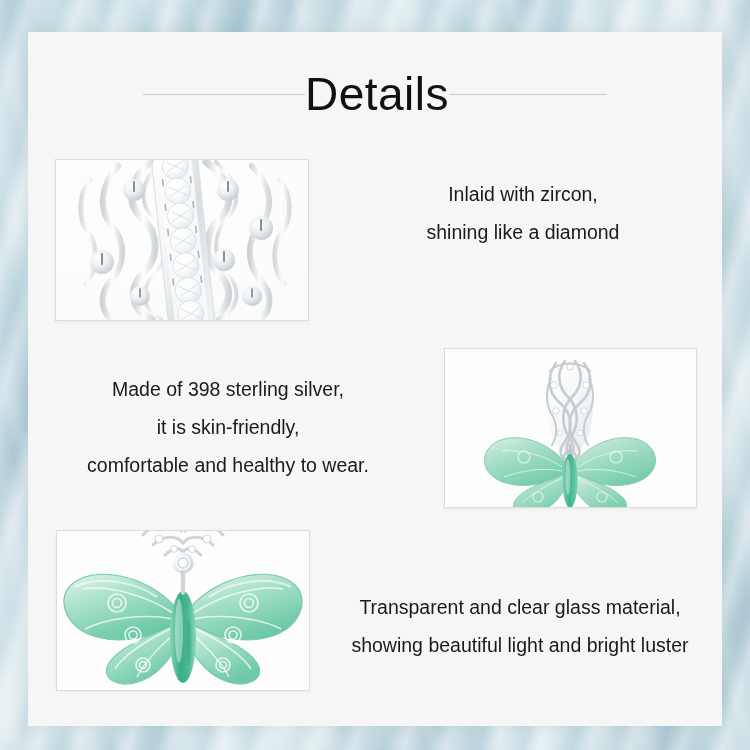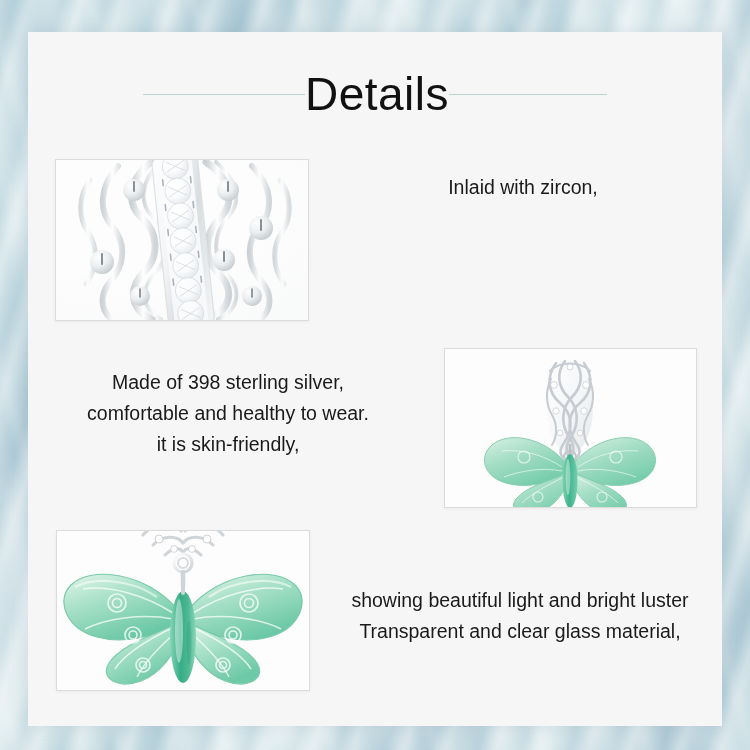--- a/index.html
+++ b/index.html
@@ -77,21 +77,21 @@
     border:1px solid #dcdcdc;
     box-shadow:0 1px 3px rgba(0,0,0,.05);
     overflow:hidden;
   }
   .photo svg{display:block;width:100%;height:100%;}
 
   .txt{
     position:absolute;color:#1a1a1a;font-size:19.5px;line-height:31px;
     text-align:center;white-space:nowrap;
   }
-  .txt div{display:block;}
+  .txt div{display:block;margin-top:7px;}
 
   
   #photo1{left:27px;top:127px;width:252px;height:160px;}
   #text1 {left:296px;top:140px;width:398px;}
 
   #photo2{left:416px;top:316px;width:251px;height:158px;}
   #text2 {left:2px;top:335px;width:396px;}
 
   #photo3{left:28px;top:498px;width:252px;height:159px;}
   #text3 {left:290px;top:553px;width:404px;}
@@ -217,20 +217,21 @@
             <path d="M84 129 l0 8" stroke="#6f777d" stroke-width="1.6" stroke-linecap="round"></path>
           </g>
         </g>
 
         <rect width="252" height="160" fill="url(#gem1)" opacity=".10"></rect>
       </svg>
     </div>
 
     <div class="txt" id="text1">
       <div>Inlaid with zircon,</div>
+      <div>shining like a diamond</div>
     </div>
 
     <div class="photo" id="photo2">
       <svg viewBox="0 0 251 158" preserveAspectRatio="xMidYMid slice">
         <defs>
           <linearGradient id="bailG" x1="0" y1="0" x2="1" y2="1">
             <stop offset="0" stop-color="#ffffff"></stop>
             <stop offset=".5" stop-color="#eef1f3"></stop>
             <stop offset="1" stop-color="#cfd5d9"></stop>
           </linearGradient>
@@ -297,22 +298,22 @@
 
           <ellipse cx="0" cy="10" rx="7.5" ry="27" fill="url(#bodyG2)"></ellipse>
           <ellipse cx="-2" cy="6" rx="2.4" ry="18" fill="#ffffff" opacity=".4"></ellipse>
           <path d="M0 -18 L0 -26" stroke="#b9c0c6" stroke-width="2.6" stroke-linecap="round"></path>
         </g>
       </svg>
     </div>
 
     <div class="txt" id="text2">
       <div>Made of 398 sterling silver,</div>
+      <div>it is skin-friendly,</div>
       <div>comfortable and healthy to wear.</div>
-      <div>it is skin-friendly,</div>
     </div>
 
     <div class="photo" id="photo3">
       <svg viewBox="0 0 252 159" preserveAspectRatio="xMidYMid slice">
         <defs>
           <linearGradient id="wingG3" x1="0" y1="0" x2=".55" y2="1">
             <stop offset="0" stop-color="#e2f5ea"></stop>
             <stop offset=".4" stop-color="#a8e1c8"></stop>
             <stop offset="1" stop-color="#62c5a1"></stop>
           </linearGradient>
@@ -391,18 +392,18 @@
 
           <ellipse cx="0" cy="14" rx="13" ry="46" fill="url(#bodyG3)"></ellipse>
           <ellipse cx="-4" cy="8" rx="4" ry="32" fill="#ffffff" opacity=".42"></ellipse>
           <ellipse cx="6" cy="20" rx="2.4" ry="22" fill="#2e9e79" opacity=".35"></ellipse>
           <path d="M0 -30 L0 -44" stroke="#cfd5d9" stroke-width="4" stroke-linecap="round"></path>
         </g>
       </svg>
     </div>
 
     <div class="txt" id="text3">
+      <div>Transparent and clear glass material,</div>
       <div>showing beautiful light and bright luster</div>
-      <div>Transparent and clear glass material,</div>
     </div>
 
   </div>
 </div>
 
 </body></html>

